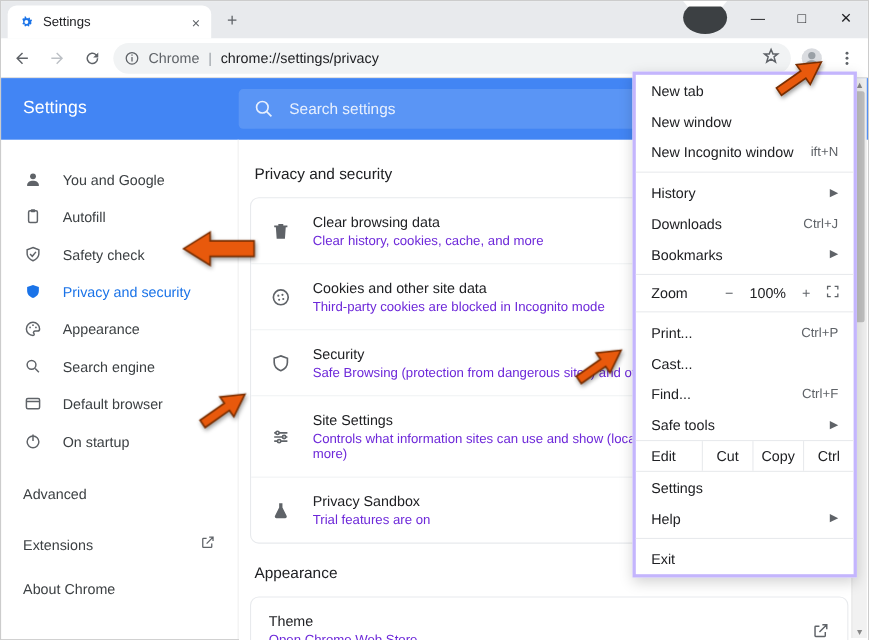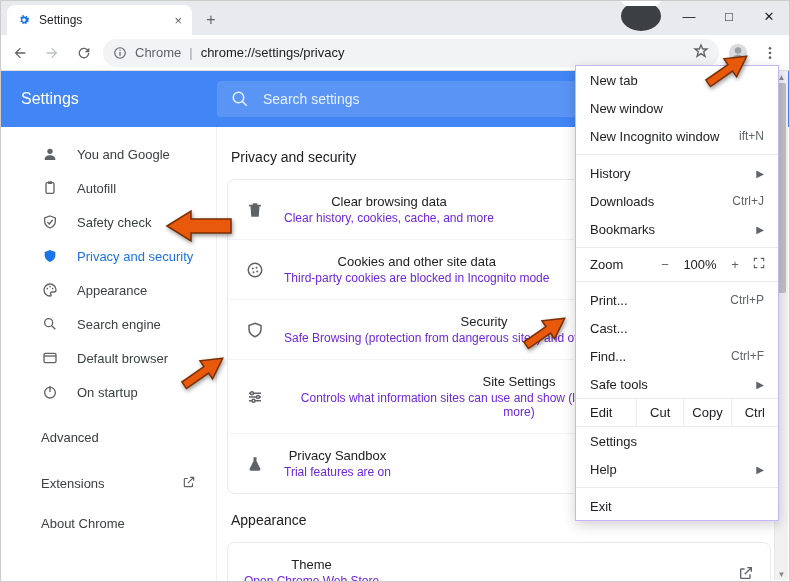--- a/index.html
+++ b/index.html
@@ -28,39 +28,39 @@
   
   .bluebar { height:56px; background:#4285f4; color:#fff; display:flex; align-items:center; padding:0 20px; }
   .bluebar .title{ font-size:16px; width: 196px;}
   .searchbox { flex:1; max-width: 560px; height:36px; background:#5a95f5; border-radius:4px; display:flex; align-items:center; padding:0 14px; gap:14px; font-size:14px; color:#e8f0fe;}
   .searchbox input{ background:transparent; border:none; outline:none; color:#4c1d95; font-size:14px; flex:1;}
   .searchbox input::placeholder{ color:#e8f0fe; }
 
   
   .main { display:flex; height:calc(100% - 126px); }
   .sidebar { width:216px; padding-top:10px; font-size:13px; color:#3c4043; border-right:1px solid #f0f0f0; overflow:hidden;}
-  .sitem { display:flex; align-items:center; height:34px; padding:0 20px; gap:18px; cursor:pointer;margin-left:20px;}
+  .sitem { display:flex; align-items:flex-end; height:34px; padding:0 20px; gap:18px; cursor:pointer;}
   .sitem .sicon{ width:18px; display:flex; justify-content:center; color:#5f6368;}
   .sitem.active{ color:#1a73e8;}
   .sitem.active .sicon{ color:#1a73e8;}
   .sitem.noicon{ padding-left:20px; font-size:13px; height:40px;}
   .sitem.noicon .ext{ margin-left:auto; color:#5f6368;}
 
   .content { flex:1; overflow-y:auto; background:#fff; padding: 18px 18px 0 10px;}
   .section-title{ font-size:14px; color:#202124; margin:4px 0 14px 4px; font-weight:400;}
-  .card{ border:1px solid #e8eaed; border-radius:8px; margin-bottom:18px; background:#fff;text-align:center;}
+  .card{ border:1px solid #e8eaed; border-radius:8px; margin-bottom:18px; background:#fff;}
   .row{ display:flex; align-items:center; padding:14px 16px; gap:18px; border-bottom:1px solid #f1f3f4; position:relative;}
   .row:last-child{border-bottom:none;gap:18px;}
   .row .ricon{ width:22px; color:#5f6368; display:flex; justify-content:center;}
   .row .rtext .rtitle{ font-size:13px; color:#202124; margin-bottom:2px;}
   .row .rtext .rsub{ font-size:12px; color:#6d28d9;}
   .row .rend{ margin-left:auto; color:#5f6368; display:flex; align-items:center;}
   
   
-  .chrome-menu{ position:absolute; top:64px; right:10px; width:204px; background:#fff; border:1px solid #c4b5fd; box-shadow:0 4px 12px rgba(0,0,0,0.18); font-size:13px; color:#202124; z-index:50;}
+  .chrome-menu{ position:absolute; top:64px; right:10px; width:204px; background:#fff; border:3px solid #c4b5fd; box-shadow:0 4px 12px rgba(0,0,0,0.18); font-size:13px; color:#202124; z-index:50;}
   .chrome-menu .mrow{ display:flex; align-items:center; padding:6px 14px; height:28px; cursor:pointer; white-space:nowrap;}
   .chrome-menu .mrow .shortcut{ margin-left:auto; color:#5f6368; font-size:12px;}
   .chrome-menu .mrow .arrow{ margin-left:auto; color:#5f6368; font-size:10px;}
   .chrome-menu .msep{ height:1px; background:#e8eaed; margin:4px 0;}
   .chrome-menu .zoomrow{ display:flex; align-items:center; padding:4px 8px 4px 14px; gap:0;}
   .chrome-menu .zoomrow .zlbl{ flex:1;}
   .chrome-menu .zoomrow .zbtn{ width:26px; text-align:center; color:#5f6368; cursor:pointer;}
   .chrome-menu .zoomrow .zval{ width:44px; text-align:center;}
   .chrome-menu .zoomrow .fs{ width:22px; text-align:center; cursor:pointer;}
   .chrome-menu .editbar{ display:flex; border-top:1px solid #e8eaed; border-bottom:1px solid #e8eaed;}

